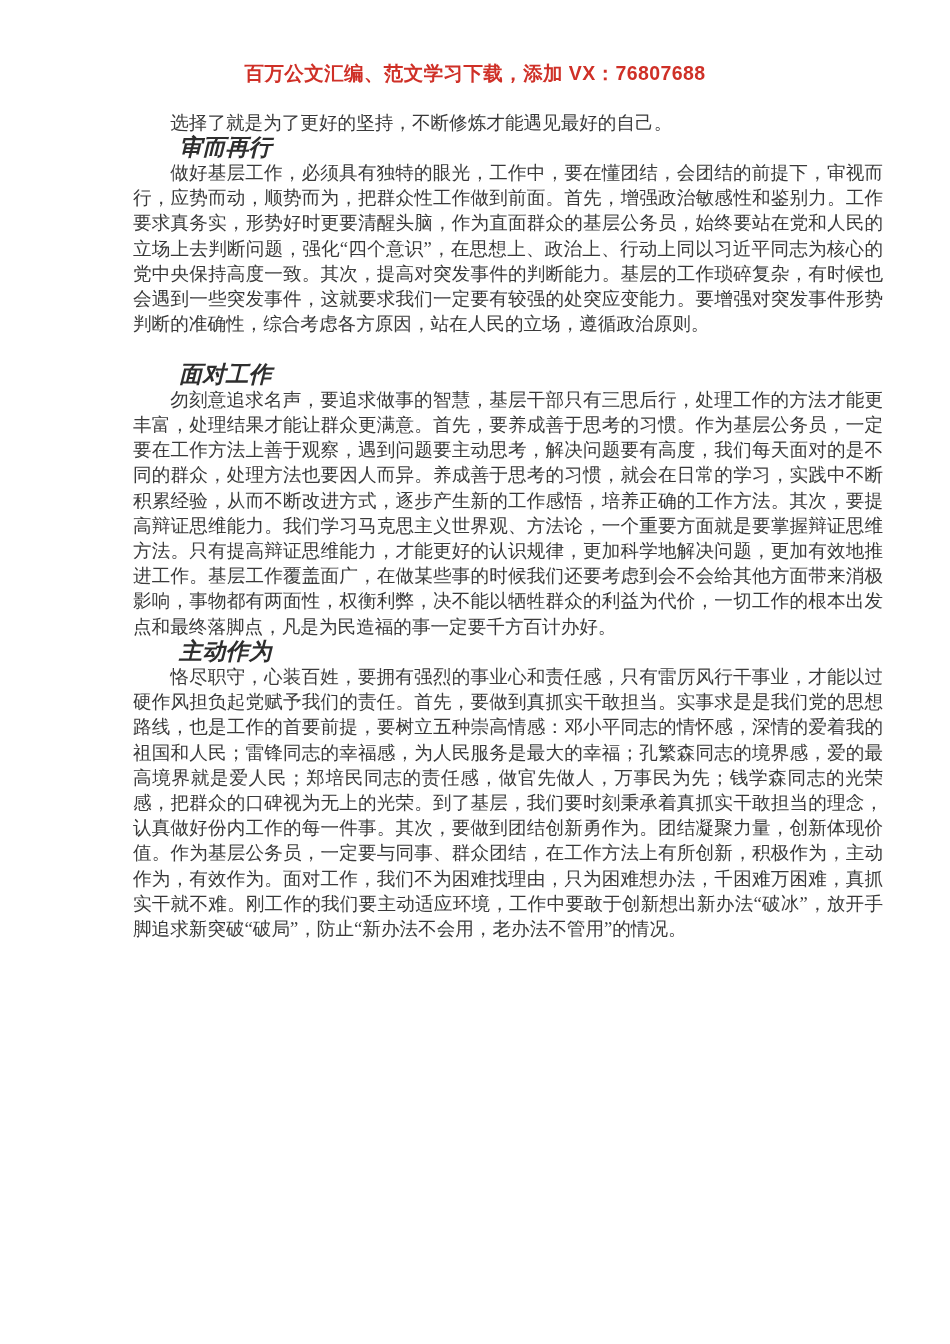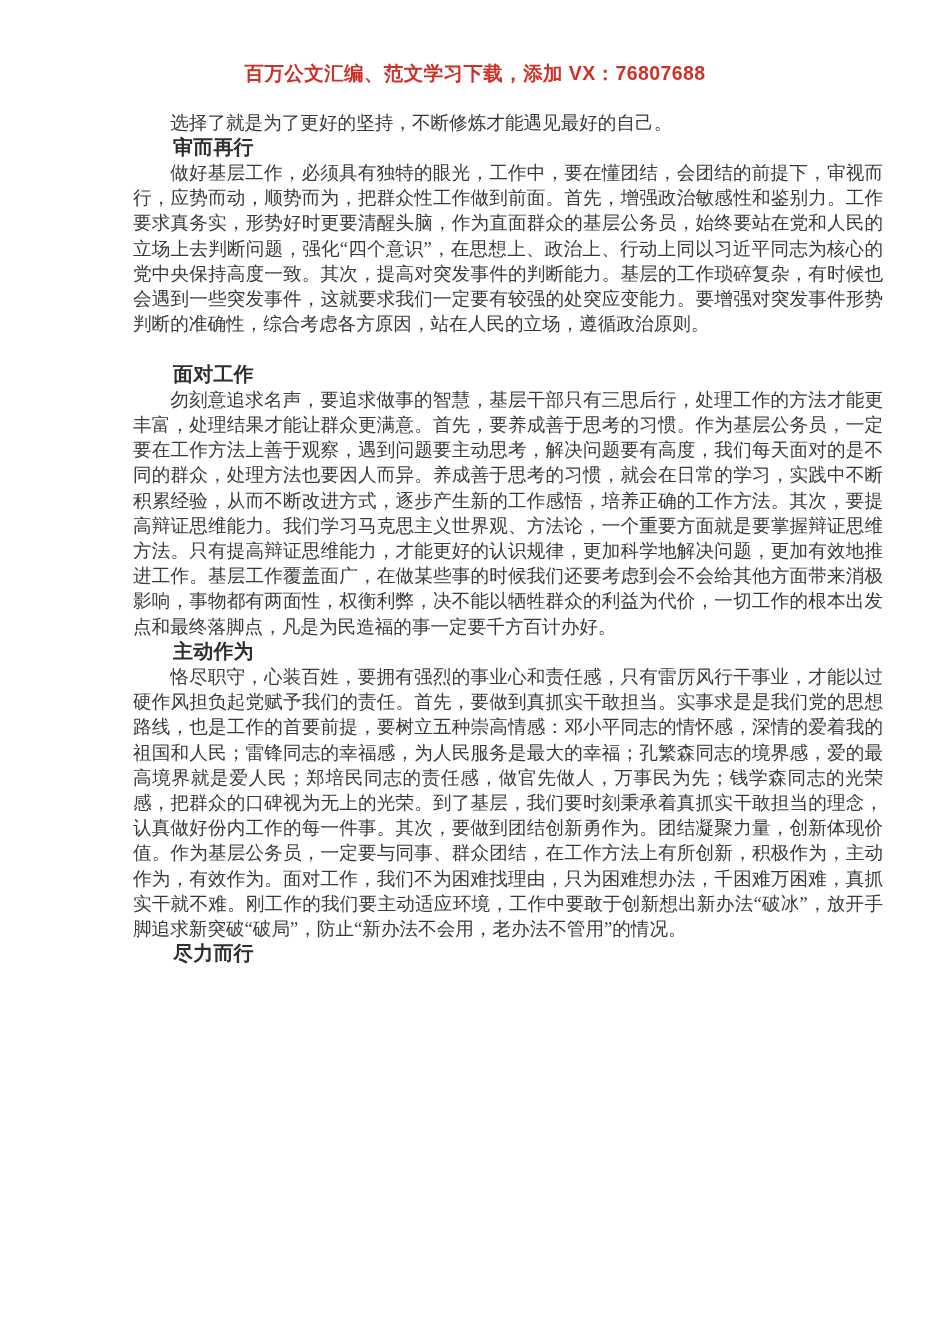--- a/index.html
+++ b/index.html
@@ -57,27 +57,28 @@
     text-align: justify;
     text-justify: inter-ideograph;
     text-indent: 2em;
     color: #3a3a3a;
     font-family: "Liberation Serif", "DejaVu Serif", serif;
     word-break: break-all;
   }
 
   .heading {
     margin: 0;
-    font-size: 20px;
+    font-size: 23px;
     line-height: 25.2px;
     font-weight: 700;
     text-indent: 2em;
     color: #2e2e2e;
     font-family: "Liberation Sans", "DejaVu Sans", sans-serif;
     letter-spacing: 0.2px;
+    font-style: italic;
   }
 
   .spacer {
     height: 25.2px;
   }
 </style>
 </head>
 <body>
 
 <div class="page">
@@ -88,16 +89,15 @@
 
   <div class="content">
       <p class="para">选择了就是为了更好的坚持，不断修炼才能遇见最好的自己。</p>
       <p class="heading">审而再行</p>
       <p class="para">做好基层工作，必须具有独特的眼光，工作中，要在懂团结，会团结的前提下，审视而行，应势而动，顺势而为，把群众性工作做到前面。首先，增强政治敏感性和鉴别力。工作要求真务实，形势好时更要清醒头脑，作为直面群众的基层公务员，始终要站在党和人民的立场上去判断问题，强化“四个意识”，在思想上、政治上、行动上同以习近平同志为核心的党中央保持高度一致。其次，提高对突发事件的判断能力。基层的工作琐碎复杂，有时候也会遇到一些突发事件，这就要求我们一定要有较强的处突应变能力。要增强对突发事件形势判断的准确性，综合考虑各方原因，站在人民的立场，遵循政治原则。</p>
       <div class="spacer"></div>
       <p class="heading">面对工作</p>
       <p class="para">勿刻意追求名声，要追求做事的智慧，基层干部只有三思后行，处理工作的方法才能更丰富，处理结果才能让群众更满意。首先，要养成善于思考的习惯。作为基层公务员，一定要在工作方法上善于观察，遇到问题要主动思考，解决问题要有高度，我们每天面对的是不同的群众，处理方法也要因人而异。养成善于思考的习惯，就会在日常的学习，实践中不断积累经验，从而不断改进方式，逐步产生新的工作感悟，培养正确的工作方法。其次，要提高辩证思维能力。我们学习马克思主义世界观、方法论，一个重要方面就是要掌握辩证思维方法。只有提高辩证思维能力，才能更好的认识规律，更加科学地解决问题，更加有效地推进工作。基层工作覆盖面广，在做某些事的时候我们还要考虑到会不会给其他方面带来消极影响，事物都有两面性，权衡利弊，决不能以牺牲群众的利益为代价，一切工作的根本出发点和最终落脚点，凡是为民造福的事一定要千方百计办好。</p>
       <p class="heading">主动作为</p>
       <p class="para">恪尽职守，心装百姓，要拥有强烈的事业心和责任感，只有雷厉风行干事业，才能以过硬作风担负起党赋予我们的责任。首先，要做到真抓实干敢担当。实事求是是我们党的思想路线，也是工作的首要前提，要树立五种崇高情感：邓小平同志的情怀感，深情的爱着我的祖国和人民；雷锋同志的幸福感，为人民服务是最大的幸福；孔繁森同志的境界感，爱的最高境界就是爱人民；郑培民同志的责任感，做官先做人，万事民为先；钱学森同志的光荣感，把群众的口碑视为无上的光荣。到了基层，我们要时刻秉承着真抓实干敢担当的理念，认真做好份内工作的每一件事。其次，要做到团结创新勇作为。团结凝聚力量，创新体现价值。作为基层公务员，一定要与同事、群众团结，在工作方法上有所创新，积极作为，主动作为，有效作为。面对工作，我们不为困难找理由，只为困难想办法，千困难万困难，真抓实干就不难。刚工作的我们要主动适应环境，工作中要敢于创新想出新办法“破冰”，放开手脚追求新突破“破局”，防止“新办法不会用，老办法不管用”的情况。</p>
-      <p class="heading">尽力而行</p>
     </div>
 
 </div>
 
 </body></html>

